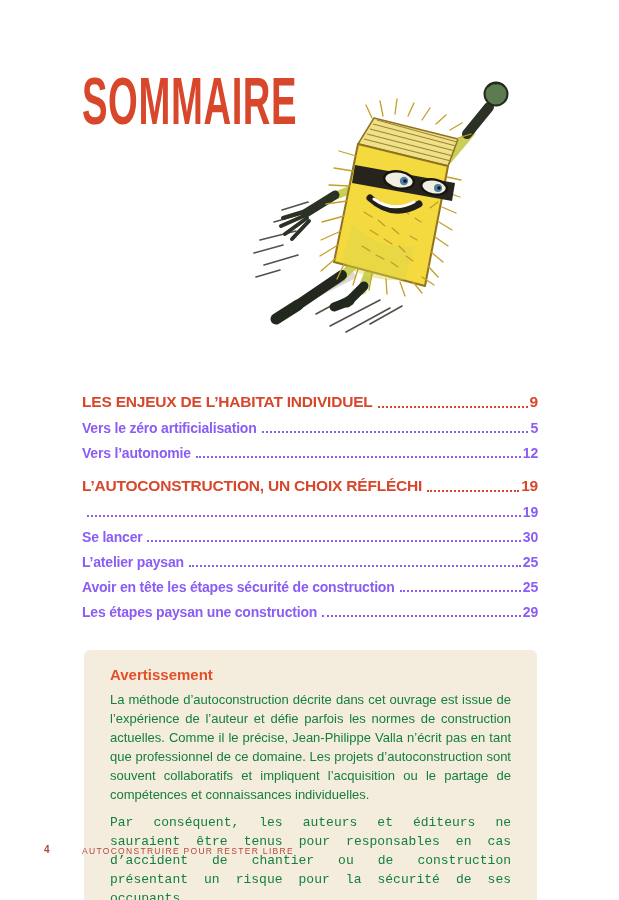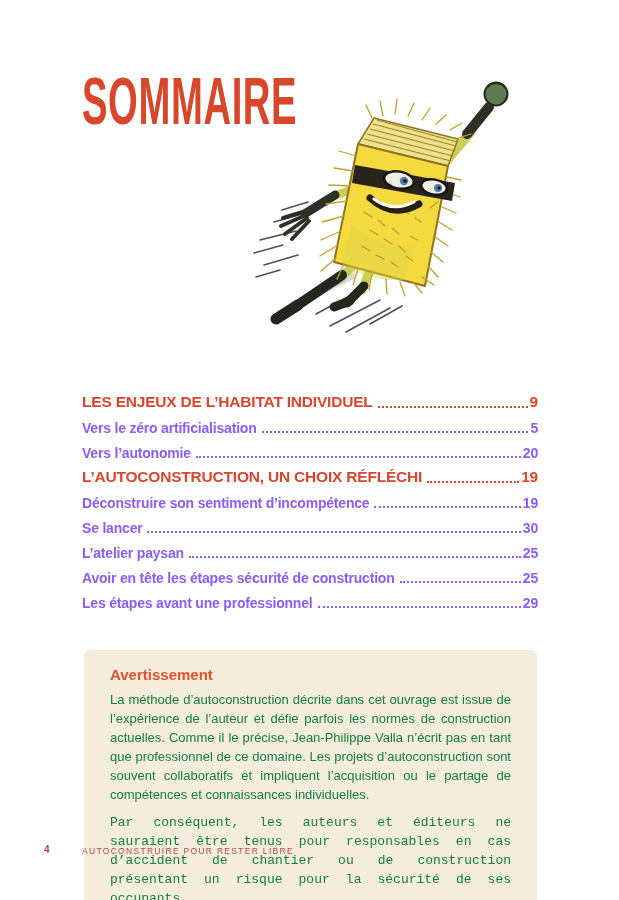--- a/index.html
+++ b/index.html
@@ -15,21 +15,21 @@
     transform:scaleX(0.58); transform-origin:left top;
     white-space:nowrap;
   }
   
   .illustration { position:absolute; left:252px; top:74px; width:270px; height:278px; }
   
   .toc { position:absolute; left:82px; top:386px; width:456px; }
   .toc-row { display:flex; align-items:flex-end; height:25px; }
   .toc-row.heading { color:#D8462B; font-weight:700; font-size:15.5px; letter-spacing:-0.2px; }
   .toc-row.item    { color:#8b5cf6; font-weight:700; font-size:14px;  letter-spacing:-0.2px; }
-  .toc-row.gap { margin-top:0; }
+  .toc-row.gap { margin-top:9px; }
   .toc-row .dots { flex:1; border-bottom:2px dotted currentColor; margin:0 2px 3px 5px; }
   .toc-row .label { white-space:nowrap; }
   
   .notice {
     position:absolute; left:84px; top:650px; width:453px; box-sizing:border-box;
     background:#F4ECDD; border-radius:6px; padding:16px 26px 16px;
   }
   .notice h2 { margin:0 0 7px; font-size:15px; font-weight:700; color:#E2502B; }
   .notice p  { margin:0 0 9px; font-size:13px; line-height:19px; color:#15803d; text-align:justify; }
   .notice p:last-child { margin-bottom:7px;font-family:Liberation Mono, monospace; }
@@ -180,49 +180,48 @@
       <span class="num">9</span>
     </div>
     <div class="toc-row item">
       <span class="label">Vers le zéro artificialisation</span>
       <span class="dots"></span>
       <span class="num">5</span>
     </div>
     <div class="toc-row item">
       <span class="label">Vers l’autonomie</span>
       <span class="dots"></span>
-      <span class="num">20</span>
+      <span class="num">12</span>
     </div>
     <div class="toc-row heading gap">
       <span class="label">L’AUTOCONSTRUCTION, UN CHOIX RÉFLÉCHI</span>
       <span class="dots"></span>
       <span class="num">19</span>
     </div>
     <div class="toc-row item">
-      <span class="label">Déconstruire son sentiment d’incompétence</span>
       <span class="dots"></span>
       <span class="num">19</span>
     </div>
     <div class="toc-row item">
       <span class="label">Se lancer</span>
       <span class="dots"></span>
       <span class="num">30</span>
     </div>
     <div class="toc-row item">
       <span class="label">L’atelier paysan</span>
       <span class="dots"></span>
       <span class="num">25</span>
     </div>
     <div class="toc-row item">
       <span class="label">Avoir en tête les étapes sécurité de construction</span>
       <span class="dots"></span>
       <span class="num">25</span>
     </div>
     <div class="toc-row item">
-      <span class="label">Les étapes avant une professionnel</span>
+      <span class="label">Les étapes paysan une construction</span>
       <span class="dots"></span>
       <span class="num">29</span>
     </div>
   </nav>
 
   <aside class="notice">
     <h2>Avertissement</h2>
     <p>La méthode d’autoconstruction décrite dans cet ouvrage est issue de l’expérience de l’auteur et défie parfois les normes de construction actuelles. Comme il le précise, Jean-Philippe Valla n’écrit pas en tant que professionnel de ce domaine. Les projets d’autoconstruction sont souvent collaboratifs et impliquent l’acquisition ou le partage de compétences et connaissances individuelles.</p>
     <p>Par conséquent, les auteurs et éditeurs ne sauraient être tenus pour responsables en cas d’accident de chantier ou de construction présentant un risque pour la sécurité de ses occupants.</p>
   </aside>

